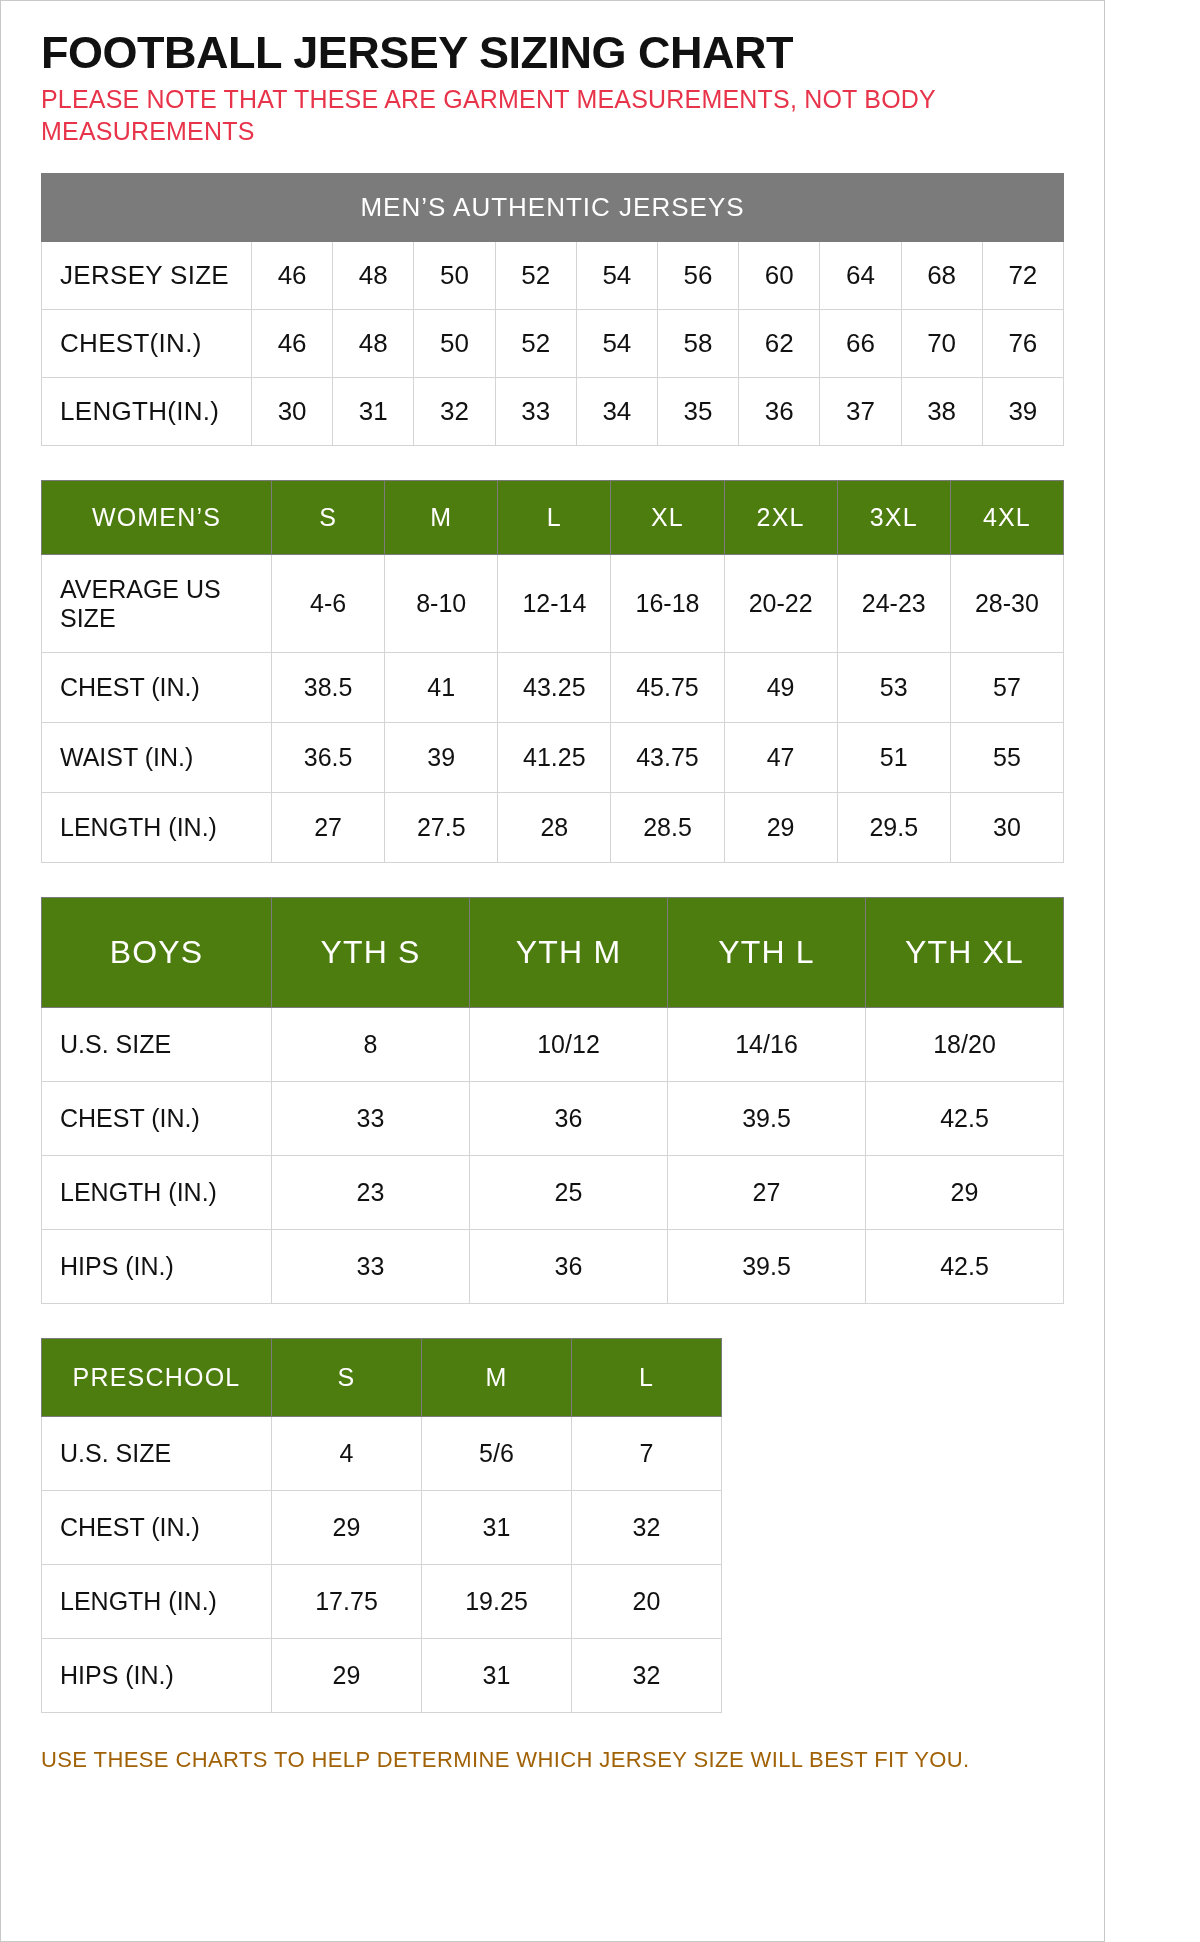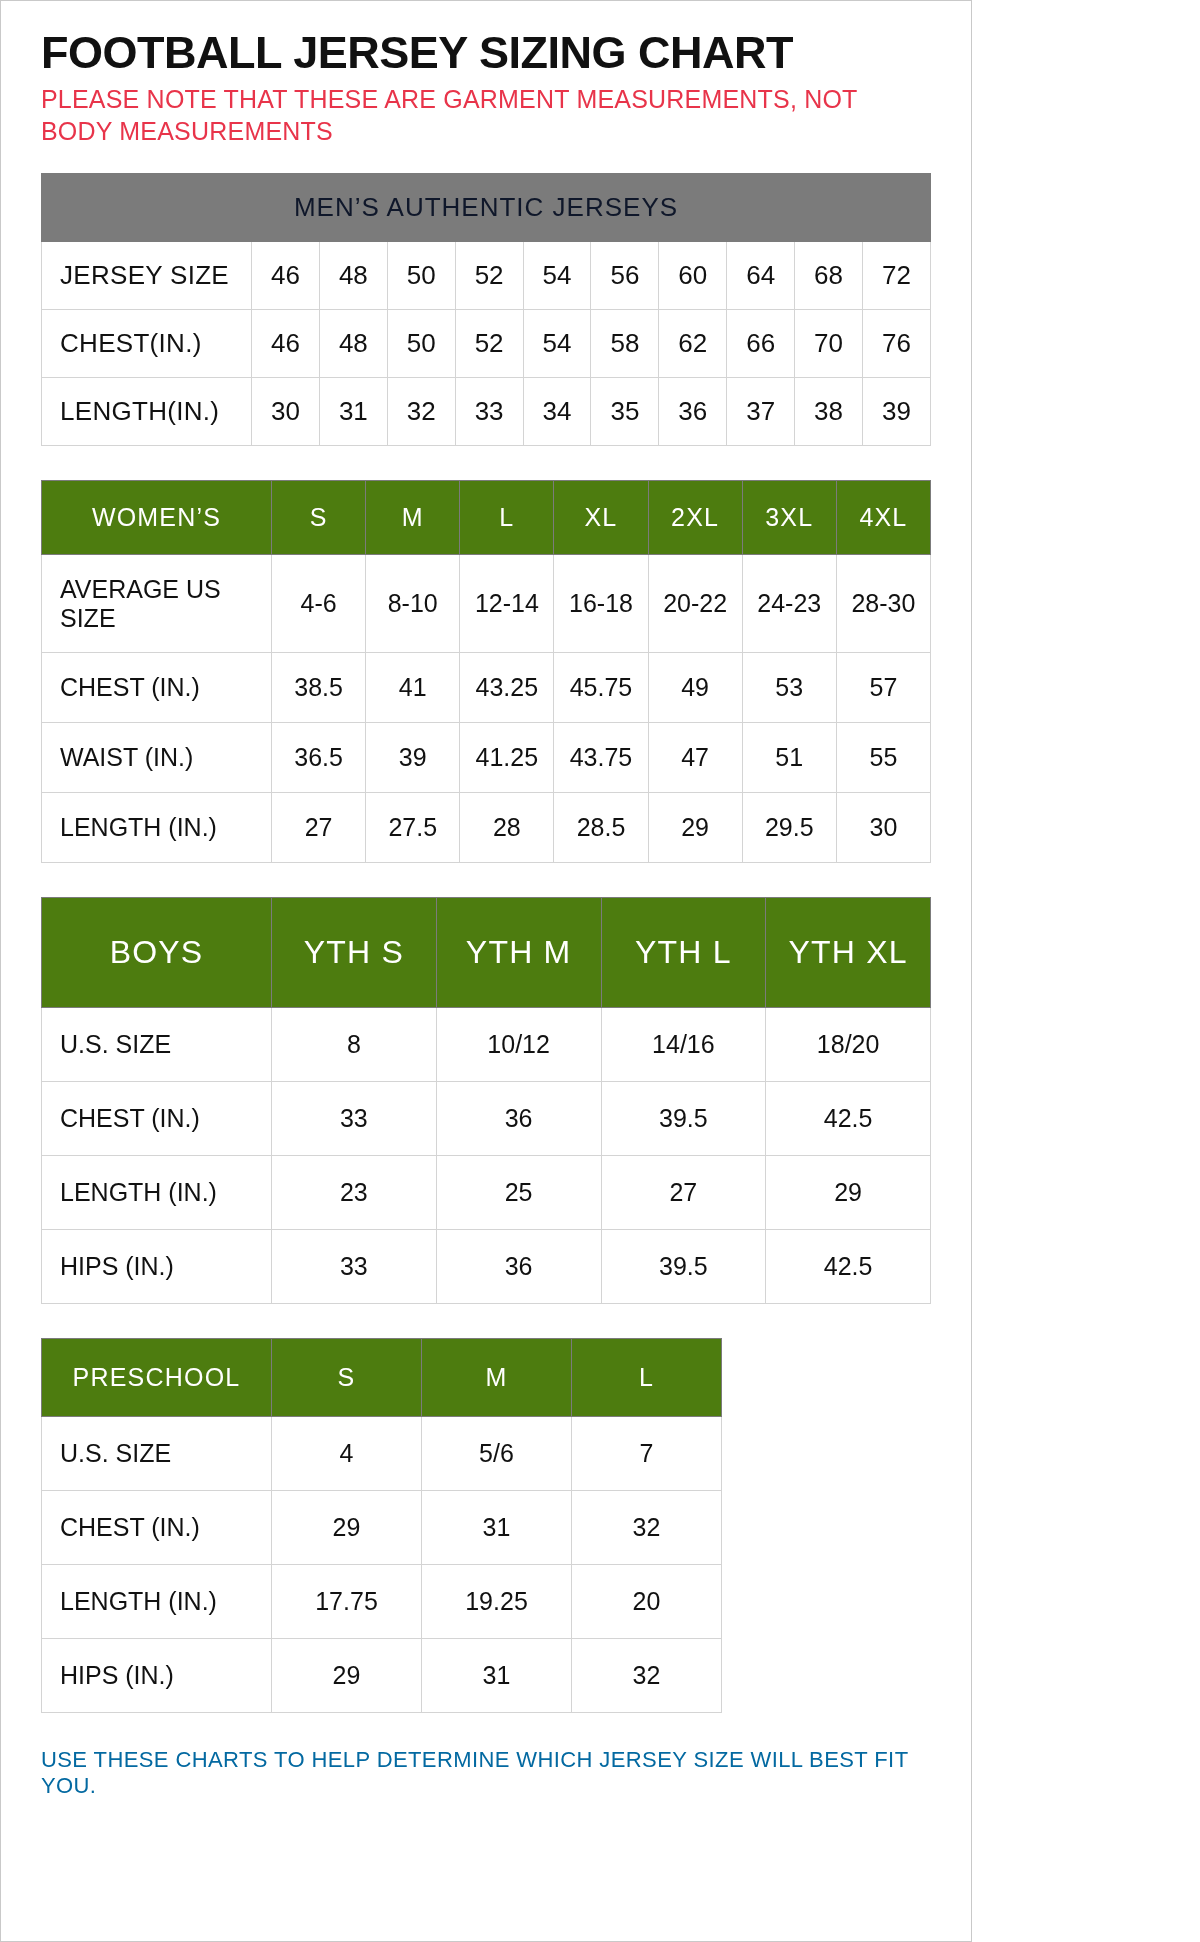--- a/index.html
+++ b/index.html
@@ -8,21 +8,21 @@
     padding: 0;
     background: #ffffff;
     font-family: "Liberation Sans", sans-serif;
   }
   body {
     width: 1200px;
     min-height: 1942px;
     position: relative;
   }
   .page {
-    width: 972px;
+    width: 1105px;
     min-height: 1942px;
     padding: 28px 40px 20px 40px;
     border: 1px solid #c9c9c9;
     background: #fff;
   }
   .title {
     font-size: 45px;
     font-weight: 700;
     letter-spacing: -0.5px;
     color: #111;
@@ -44,21 +44,21 @@
   .tbl-wrap { margin-bottom: 34px; }
   td, th {
     border: 1px solid #d4d4d4;
     text-align: center;
     vertical-align: middle;
     font-weight: 400;
     color: #111;
   }
   .banner td {
     background: #7b7b7b;
-    color: #0f172a;
+    color: #ffffff;
     font-size: 31px;
     letter-spacing: 1px;
     padding: 22px 0;
     border: 1px solid #7b7b7b;
   }
   
   .men td { font-size: 26px; padding: 18px 4px; }
   .men .rowhead {
     text-align: left;
     padding-left: 18px;
@@ -80,21 +80,21 @@
   .women .rowhead.two-line { line-height: 1.15; }
   
   .boys td { font-size: 25px; padding: 22px 4px; }
   .boys .rowhead { text-align: left; padding-left: 18px; font-size: 25px; }
   .boys .greyhead { font-size: 32px; padding: 36px 4px; }
   
   .pre td { font-size: 25px; padding: 22px 4px; }
   .pre .rowhead { text-align: left; padding-left: 18px; font-size: 25px; }
   .pre .greyhead { font-size: 25px; padding: 24px 4px; }
   .footer-note {
-    color: #0369a1;
+    color: #a16207;
     font-size: 22px;
     letter-spacing: 0.4px;
     margin-top: 8px;
   }
   .w-label-men { width: 210px; }
   .w-label-women { width: 230px; }
   .w-label-boys { width: 230px; }
   .w-label-pre { width: 230px; }
 </style>
 </head>

